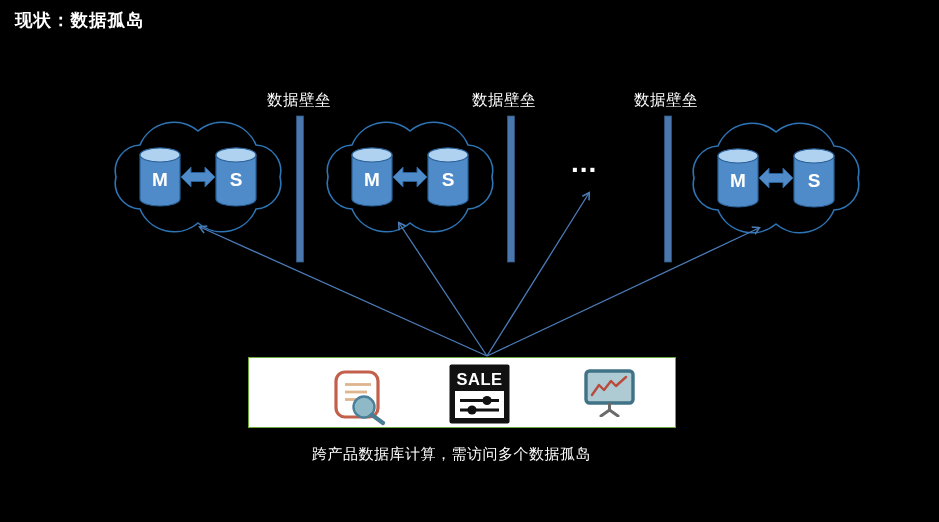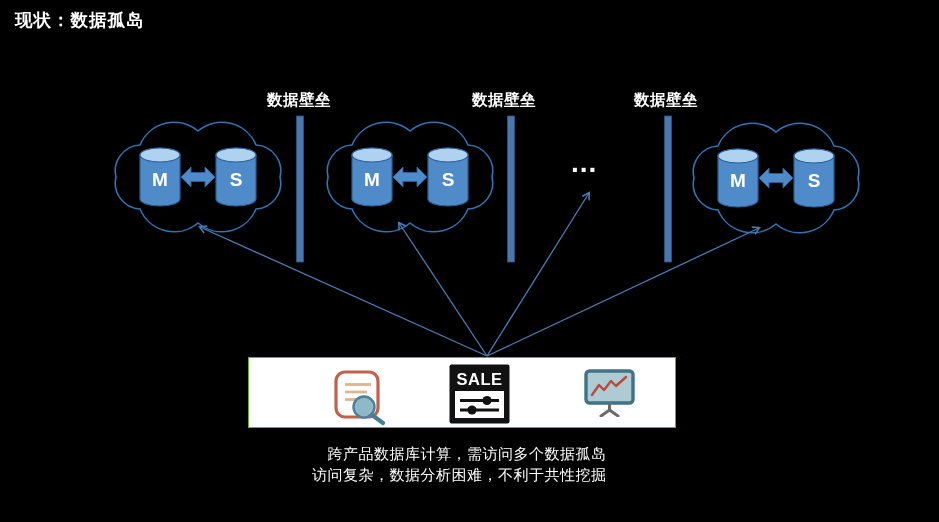--- a/index.html
+++ b/index.html
@@ -17,39 +17,39 @@
   .diagram-svg{position:absolute;left:0;top:0;}
   .cloud-outline{fill:#000;stroke:var(--cloud-stroke,#2E75B6);stroke-width:1.6;}
   .cyl-body{fill:var(--cylinder-fill,#4E8BC8);stroke:var(--cylinder-stroke,#2A5F95);stroke-width:1.2;}
   .cyl-top{fill:var(--cylinder-top,#AFD2F0);stroke:var(--cylinder-stroke,#2A5F95);stroke-width:1.2;}
   .cyl-label{fill:var(--text,#fff);font:600 19px "Liberation Sans","DejaVu Sans",sans-serif;text-anchor:middle;}
   .sync-arrow{fill:var(--cylinder-fill,#4E8BC8);stroke:var(--cylinder-stroke,#2A5F95);stroke-width:1;}
   .barrier-bar{fill:var(--bar-fill,#4A78AE);stroke:#31557D;stroke-width:0.8;}
   .connector{stroke:var(--line-blue,#4B7CB8);stroke-width:1.3;fill:none;}
   .barrier-label{
     position:absolute;top:90px;width:66px;text-align:center;
-    color:var(--text,#fff);font-size:15.5px;letter-spacing:0.5px;white-space:nowrap;font-weight:bold;
+    color:var(--text,#fff);font-size:15.5px;letter-spacing:0.5px;white-space:nowrap;
   }
   .ellipsis{
     position:absolute;left:571px;top:149px;width:34px;
     color:var(--text,#fff);font-size:28px;font-weight:bold;letter-spacing:1px;line-height:28px;
   }
   .hub-box{
     position:absolute;left:248px;top:357px;width:428px;height:71px;
     box-sizing:border-box;background:var(--box-fill,#fff);
     border:1.6px solid var(--box-border,#69A93F);
   }
   .hub-icon{position:absolute;}
   .icon-report{left:84px;top:12px;}
   .icon-sale{left:199px;top:5px;}
   .icon-chart{left:334px;top:11px;}
   .sale-text{fill:#fff;font:bold 16.5px "Liberation Sans","DejaVu Sans",sans-serif;letter-spacing:0.5px;text-anchor:middle;}
   .caption{
     position:absolute;left:312px;top:443px;
-    color:var(--text,#fff);font-size:15px;line-height:21px;letter-spacing:0.5px;text-align:right;
+    color:var(--text,#fff);font-size:15px;line-height:21px;letter-spacing:0.5px;
   }
 </style>
 </head>
 <body>
 
 <div class="slide">
 
   <div class="title">现状：数据孤岛</div>
 
   <svg class="diagram-svg" width="939" height="522" viewBox="0 0 939 522">
@@ -144,16 +144,15 @@
     <svg class="hub-icon icon-chart" width="53" height="48" viewBox="0 0 53 48">
       <rect x="3" y="2" width="47" height="32" rx="3.5" fill="#AECAD3" stroke="#3F7385" stroke-width="3.4"></rect>
       <polyline points="9,26 16,16 21,21 28,12 33,17 43,8" fill="none" stroke="#B84B3B" stroke-width="2.4" stroke-linejoin="round" stroke-linecap="round"></polyline>
       <line x1="26.5" y1="34" x2="26.5" y2="41" stroke="#6B6B6B" stroke-width="3"></line>
       <path d="M26.5,41 L18,47 M26.5,41 L35,47" stroke="#6B6B6B" stroke-width="3" fill="none" stroke-linecap="round"></path>
     </svg>
   </div>
 
   <div class="caption">
     <div>跨产品数据库计算，需访问多个数据孤岛</div>
-    <div>访问复杂，数据分析困难，不利于共性挖掘</div>
   </div>
 
 </div>
 
 </body></html>

